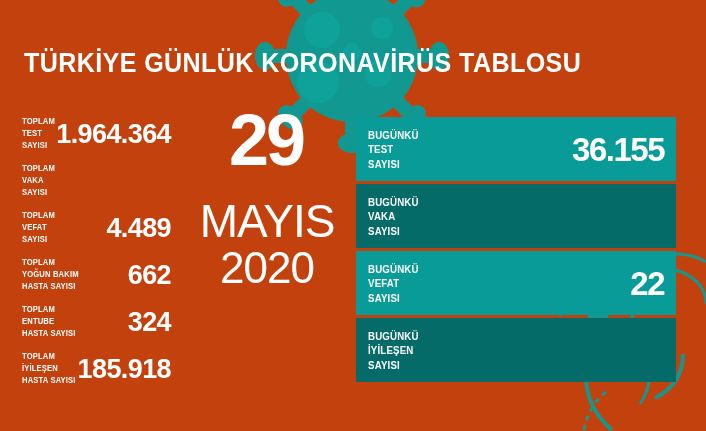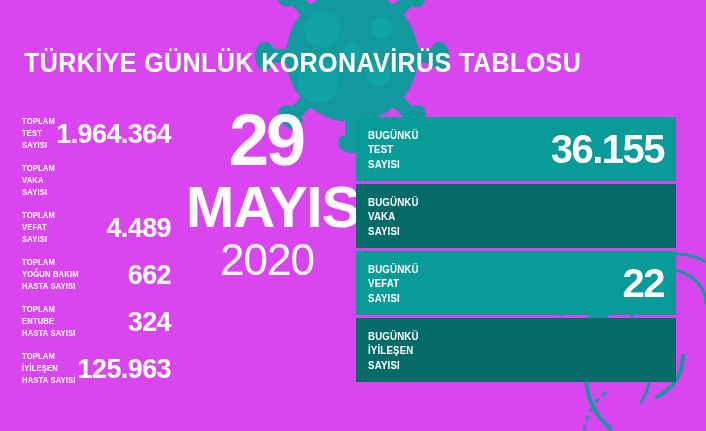--- a/index.html
+++ b/index.html
@@ -6,21 +6,21 @@
   html, body {
     margin: 0;
     padding: 0;
     background: #ffffff;
   }
   #board {
     position: relative;
     width: 706px;
     height: 431px;
     overflow: hidden;
-    background: #d946ef;
+    background: #c2410c;
     font-family: "Liberation Sans", "DejaVu Sans", sans-serif;
     -webkit-font-smoothing: antialiased;
   }
 
   
   #bg-decor {
     position: absolute;
     inset: 0;
     pointer-events: none;
   }
@@ -93,25 +93,25 @@
     line-height: 1;
   }
   #date-day {
     font-size: 72px;
     font-weight: bold;
     letter-spacing: -3px;
     display: block;
     margin-left: -2px;
   }
   #date-month {
-    font-size: 58px;
-    font-weight: bold;
+    font-size: 46px;
+    font-weight: normal;
     letter-spacing: -1px;
     display: block;
-    margin-top: 2px;
+    margin-top: 22px;
   }
   #date-year {
     font-size: 44px;
     font-weight: normal;
     letter-spacing: -1px;
     display: block;
     margin-top: 2px;
   }
 
   
@@ -140,21 +140,21 @@
     line-height: 1.30;
     letter-spacing: 0.2px;
     white-space: pre-line;
   }
   .daily-value {
     position: absolute;
     right: 12px;
     top: 50%;
     transform: translateY(-50%);
     color: #ffffff;
-    font-size: 40px;
+    font-size: 33px;
     font-weight: bold;
     letter-spacing: -1.5px;
     line-height: 1;
     white-space: nowrap;
   }
 </style>
 </head>
 <body>
 
 <div id="board">
@@ -243,21 +243,21 @@
       <div class="total-label">TOPLAM
 ENTUBE
 HASTA SAYISI</div>
       <div class="total-value">324</div>
     </div>
 
     <div class="total-row">
       <div class="total-label">TOPLAM
 İYİLEŞEN
 HASTA SAYISI</div>
-      <div class="total-value">125.963</div>
+      <div class="total-value">185.918</div>
     </div>
 
   </div>
 
   <div id="date-block">
     <span id="date-day">29</span>
     <span id="date-month">MAYIS</span>
     <span id="date-year">2020</span>
   </div>
 

